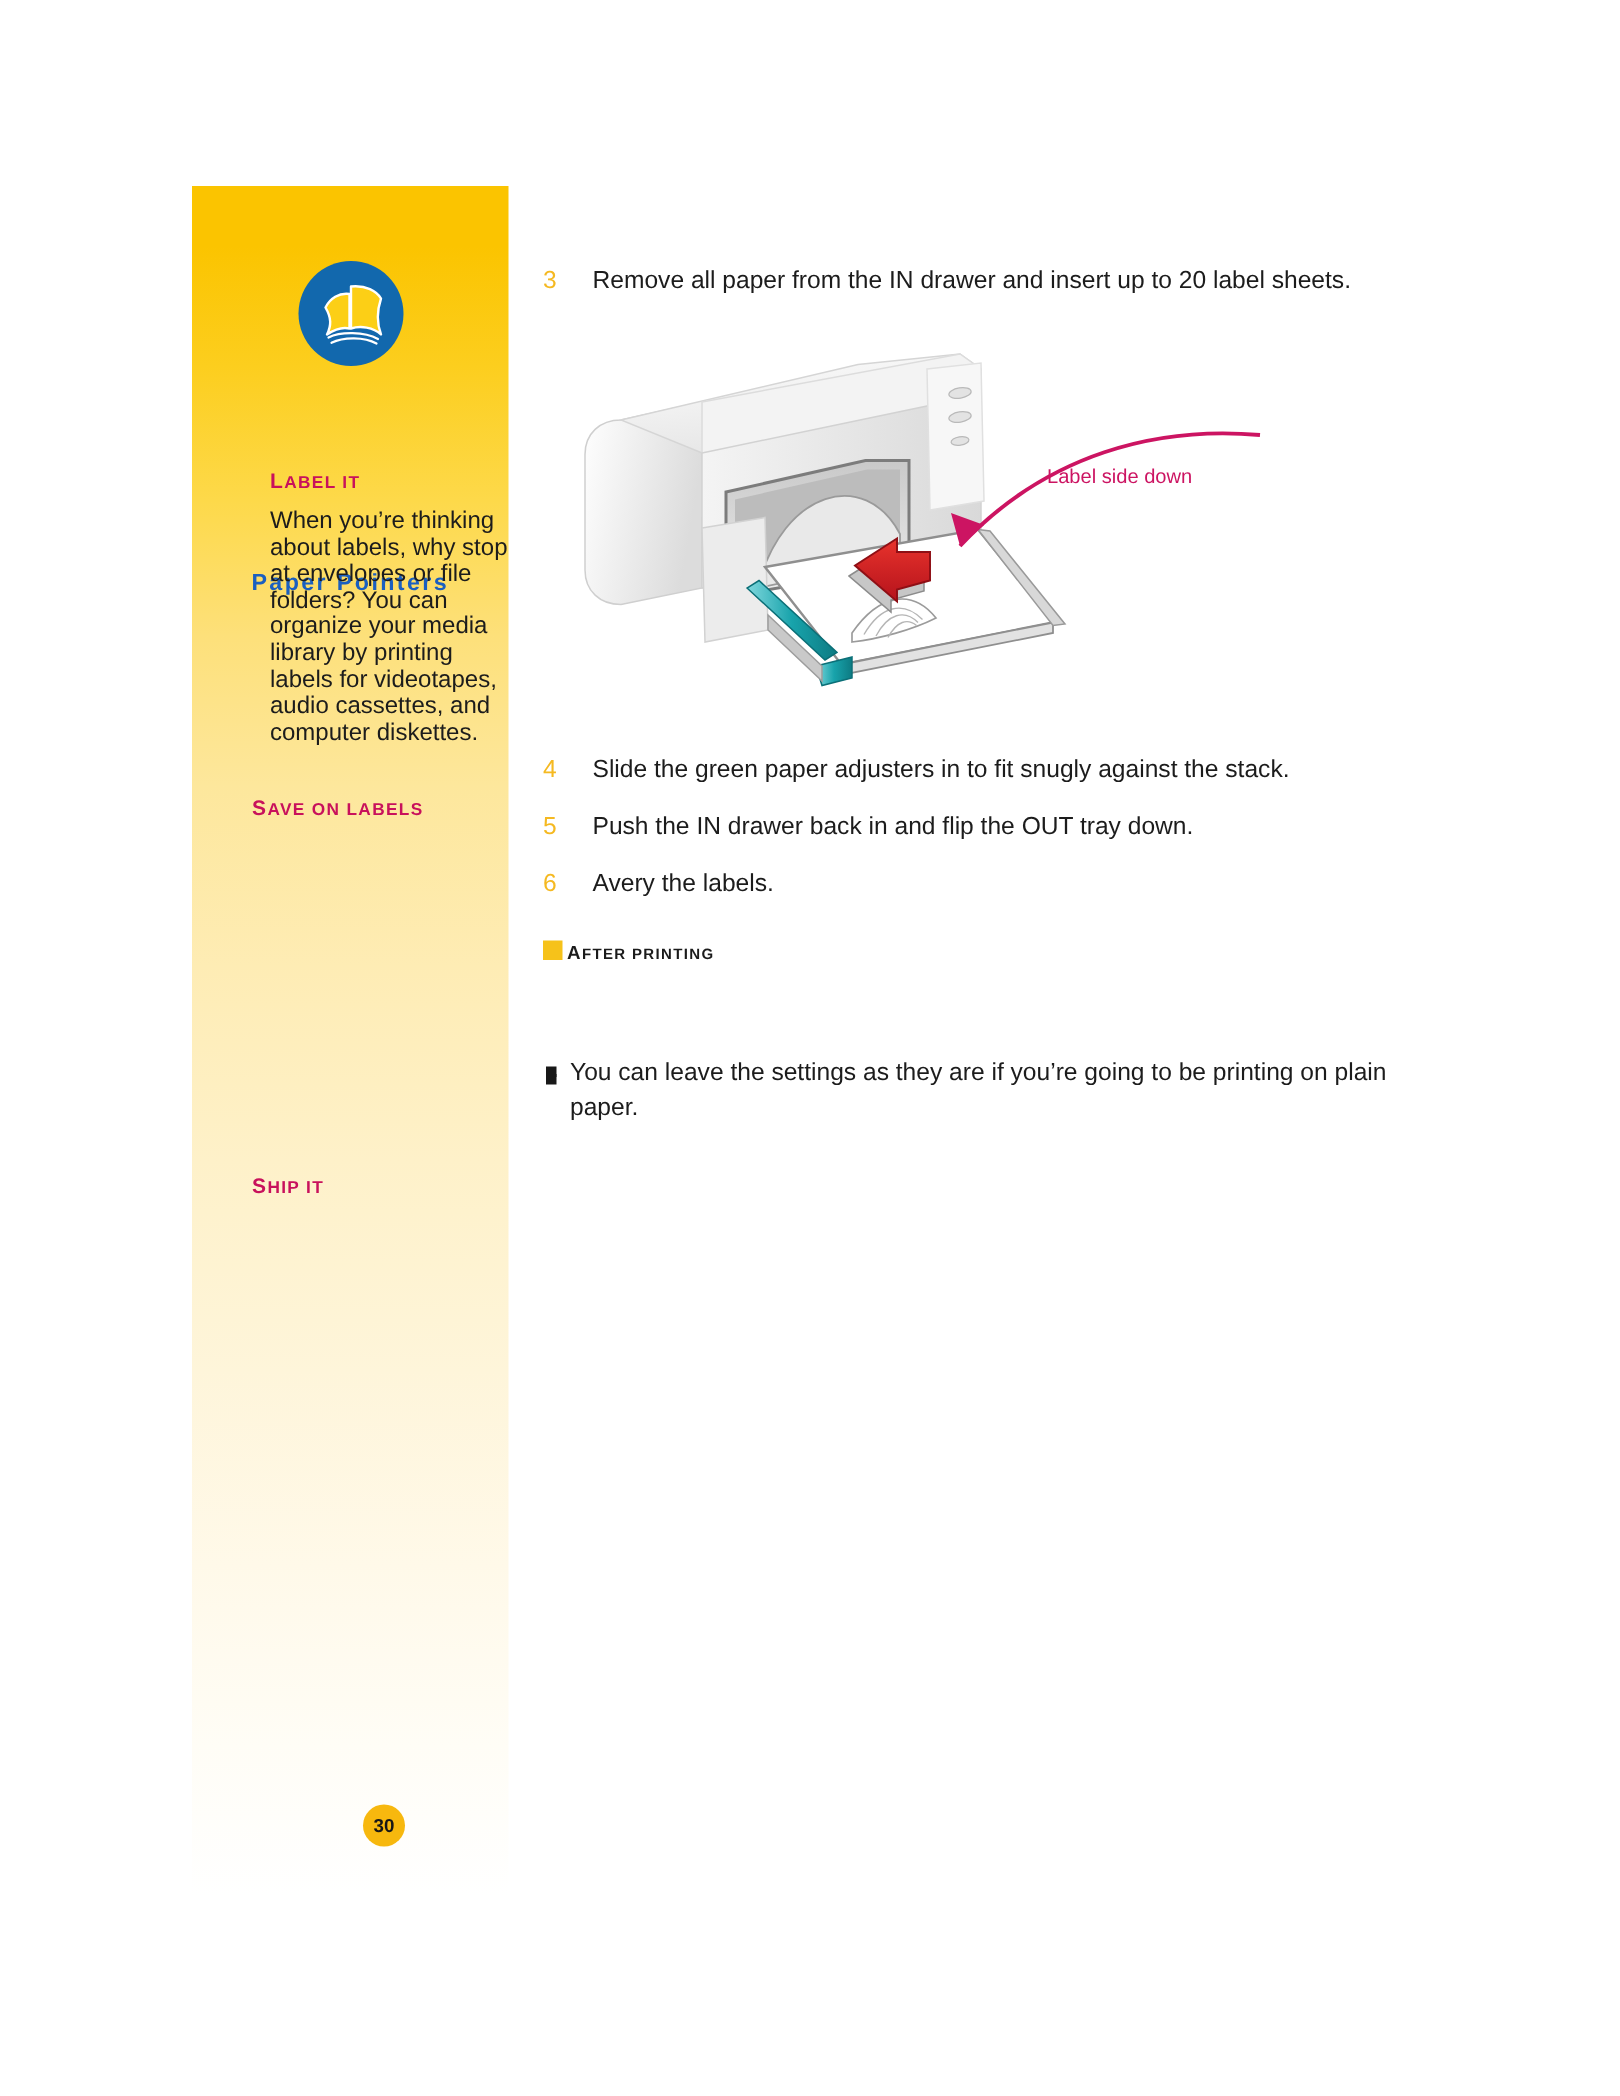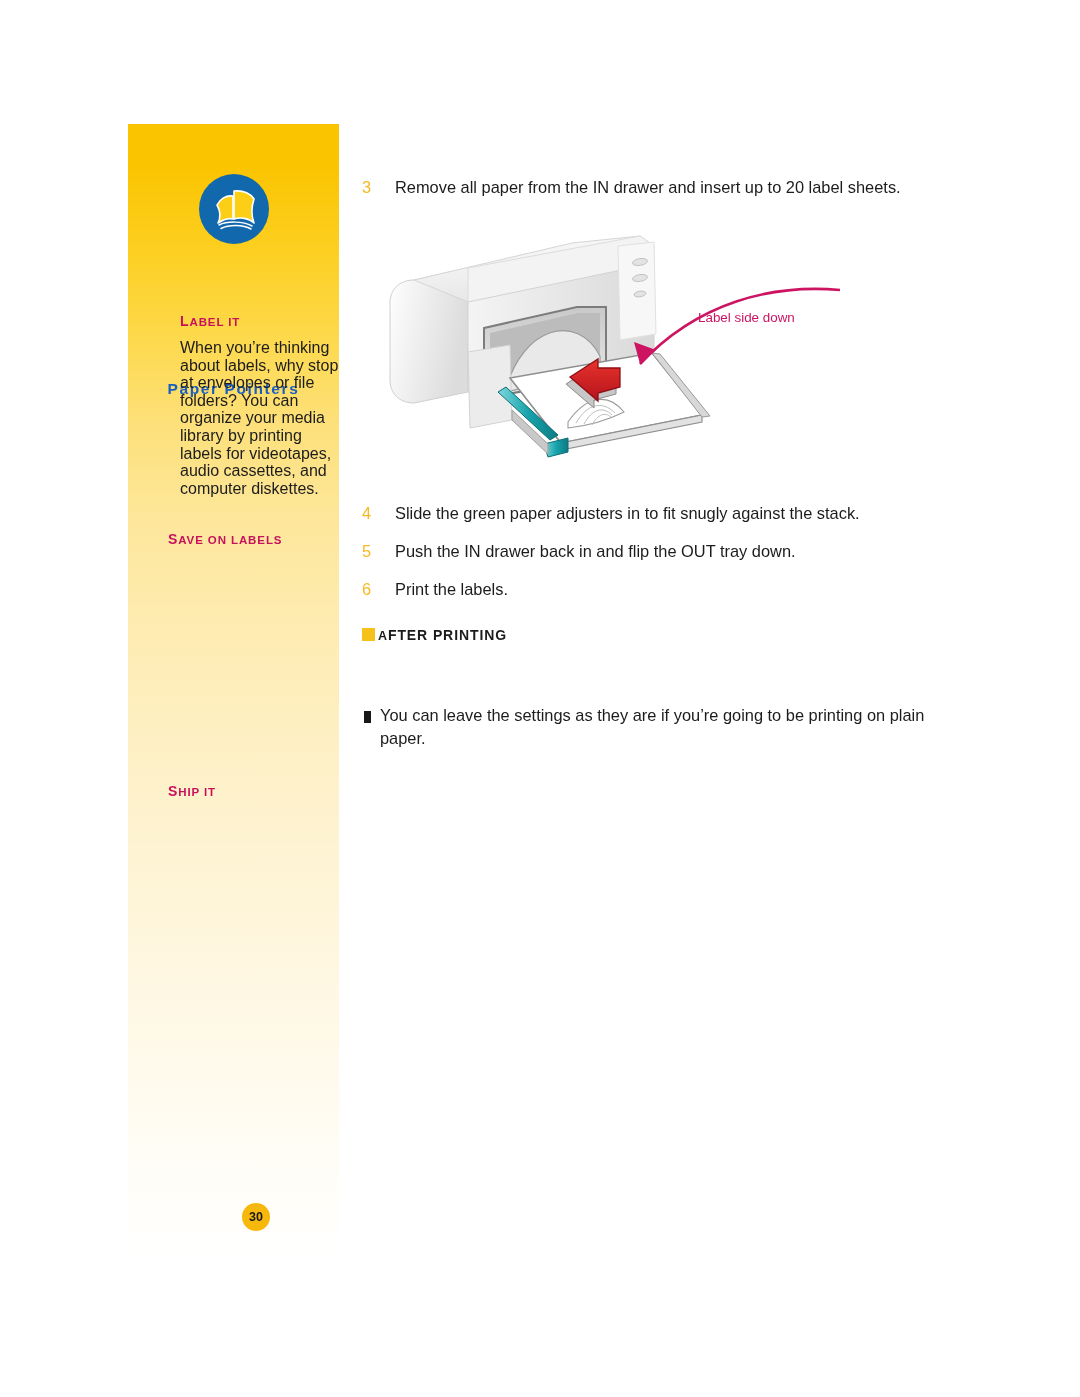--- a/index.html
+++ b/index.html
@@ -162,21 +162,21 @@
   }
   #after-head .swatch {
     display: inline-block;
     width: 13px;
     height: 13px;
     background: #f6c21a;
     vertical-align: -1px;
     margin-right: 3px;
   }
   #after-head .cap { font-size: 12.5px; }
-  #after-head .sc  { font-size: 14px; text-align: center; }
+  #after-head .sc  { font-size: 10px; text-align: center; }
 
   .bullet {
     position: absolute;
     left: 0;
     width: 565px;
     padding-left: 18px;
     font-size: 16.4px;
     line-height: 22.5px;
     color: #1c1c1c;
   }
@@ -329,21 +329,21 @@
     <span>Slide the green paper adjusters in to fit snugly against the stack.</span>
   </div>
 
   <div class="step" id="step5">
     <span class="num">5</span>
     <span>Push the IN drawer back in and flip the OUT tray down.</span>
   </div>
 
   <div class="step" id="step6">
     <span class="num">6</span>
-    <span>Print the labels.</span>
+    <span>Avery the labels.</span>
   </div>
 
   <div id="after-head">
     <span class="swatch"></span><span class="cap">A</span><span class="sc">FTER PRINTING</span>
   </div>
 
   <div class="bullet" id="bul1">
     <span class="sq"></span>
     <span>You can leave the settings as they are if you’re going to be printing on plain paper.</span>
   </div>

